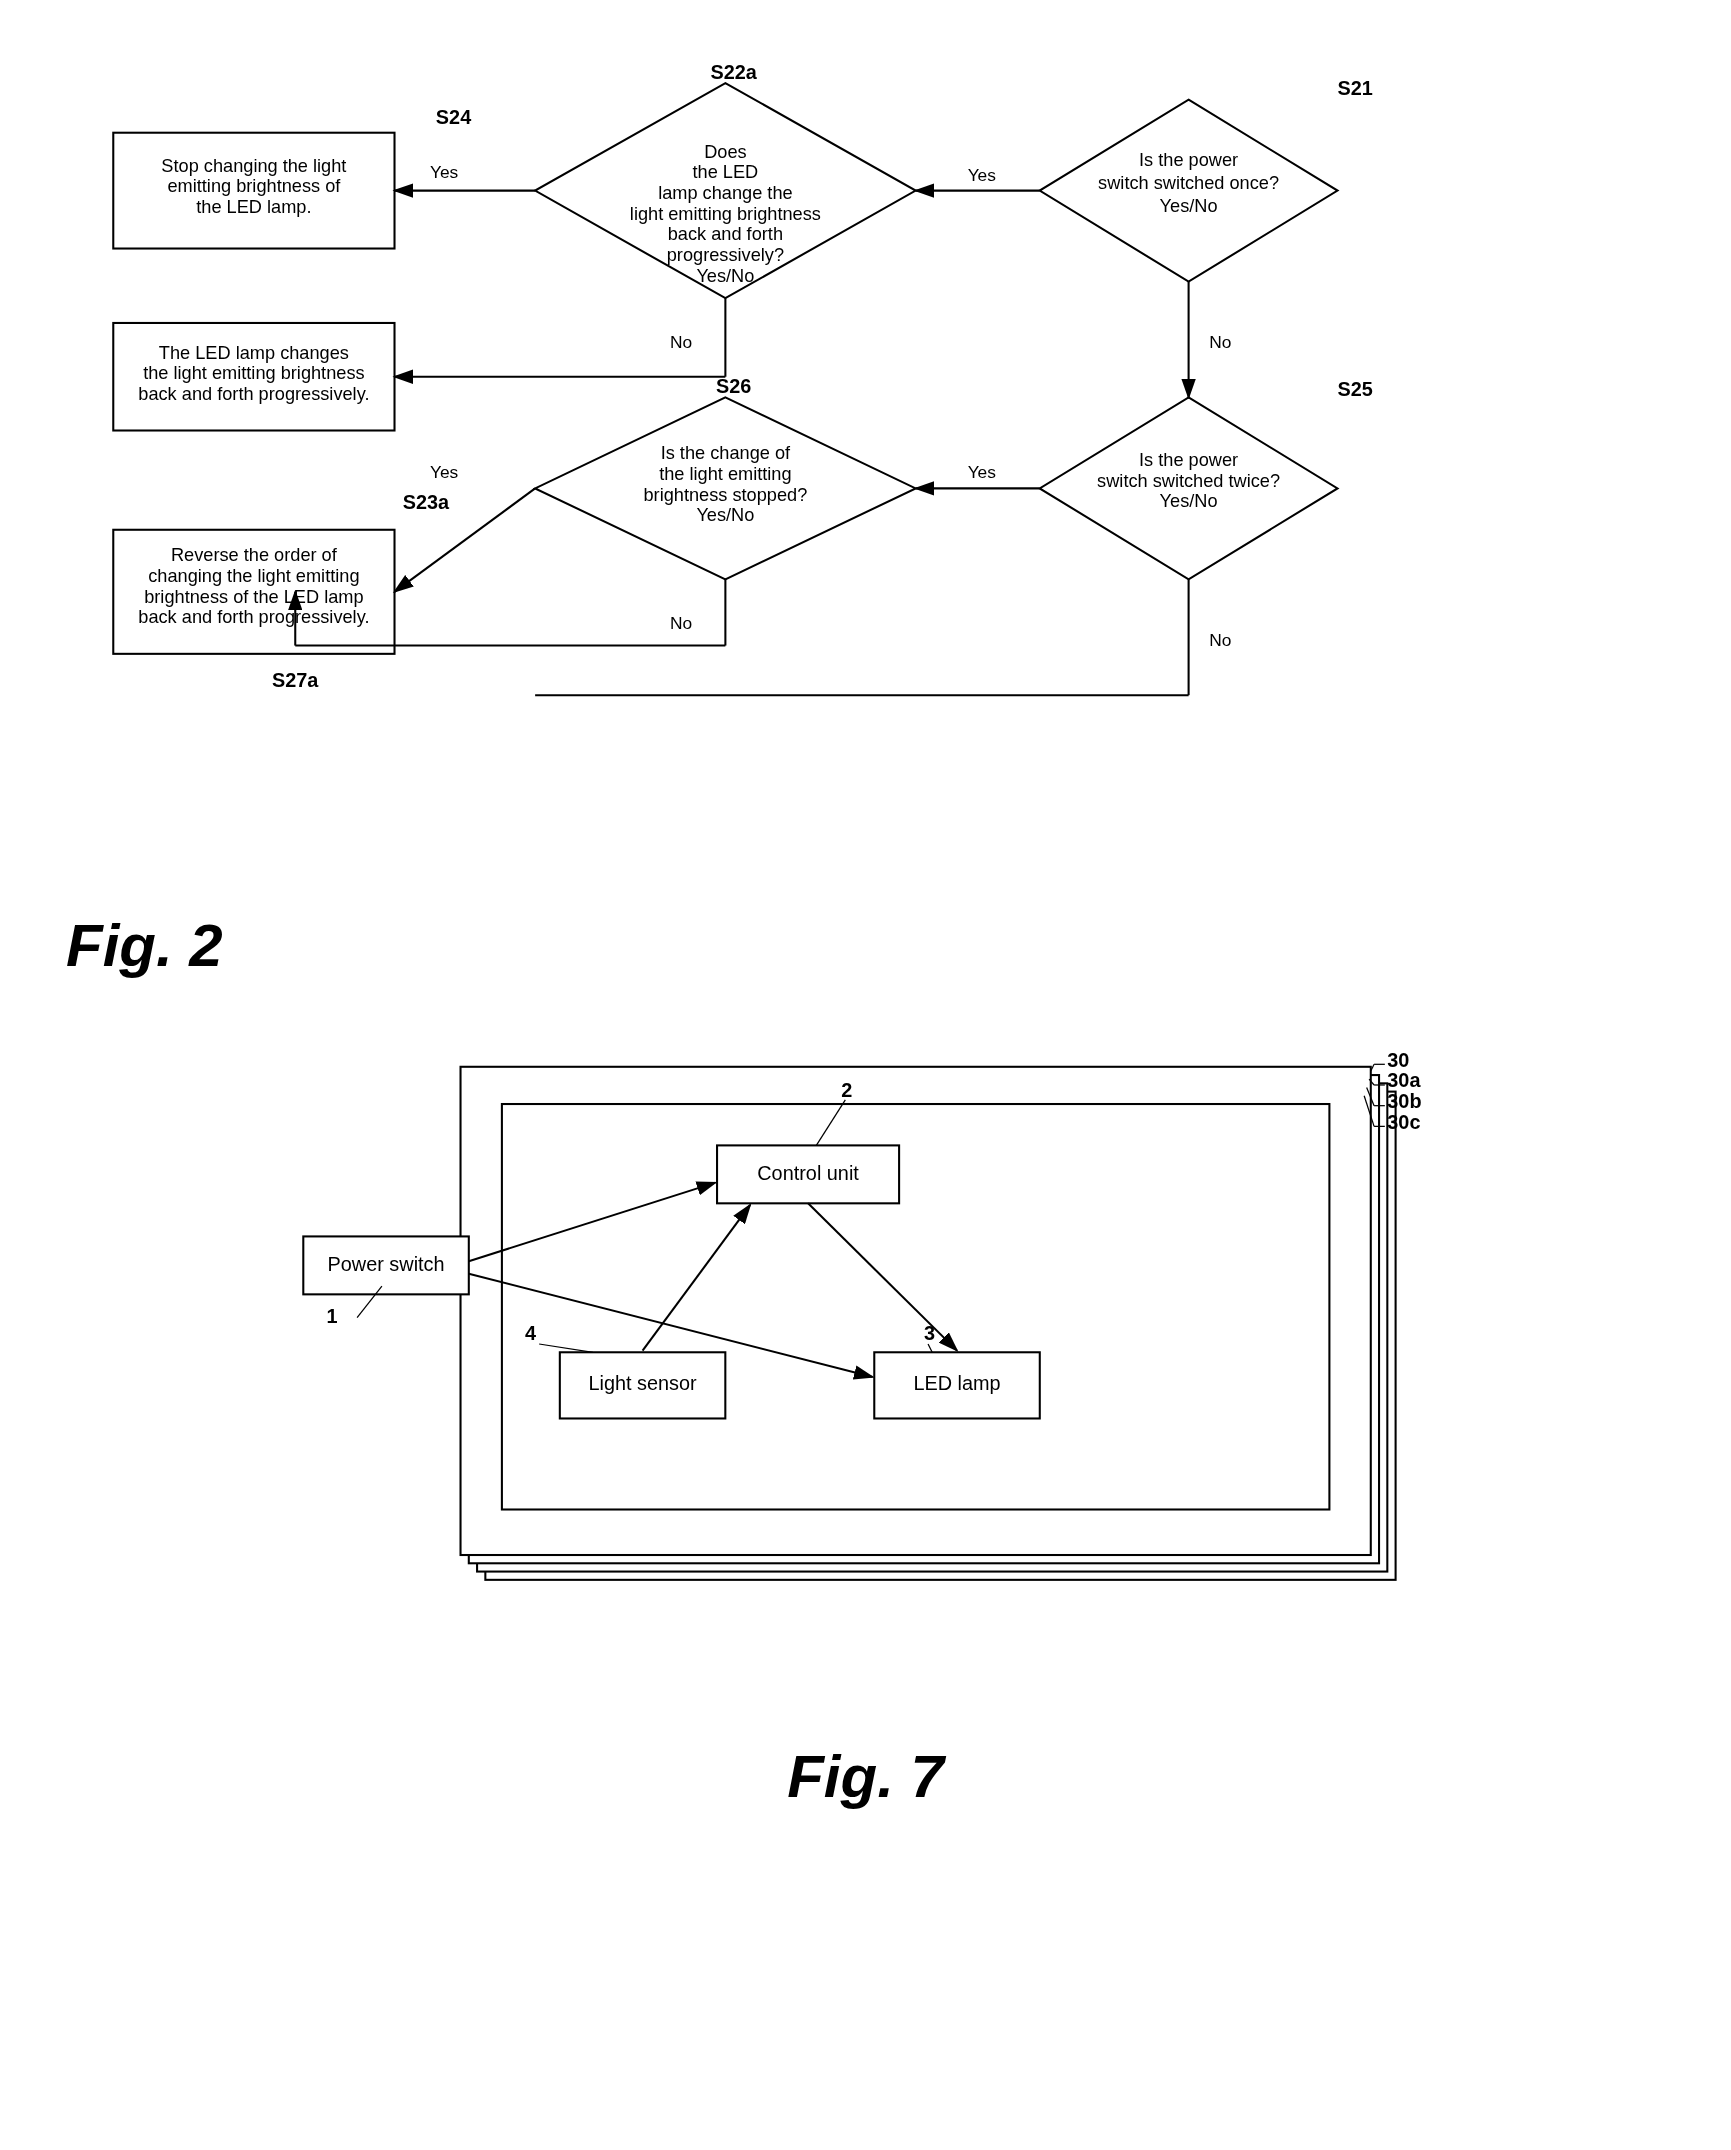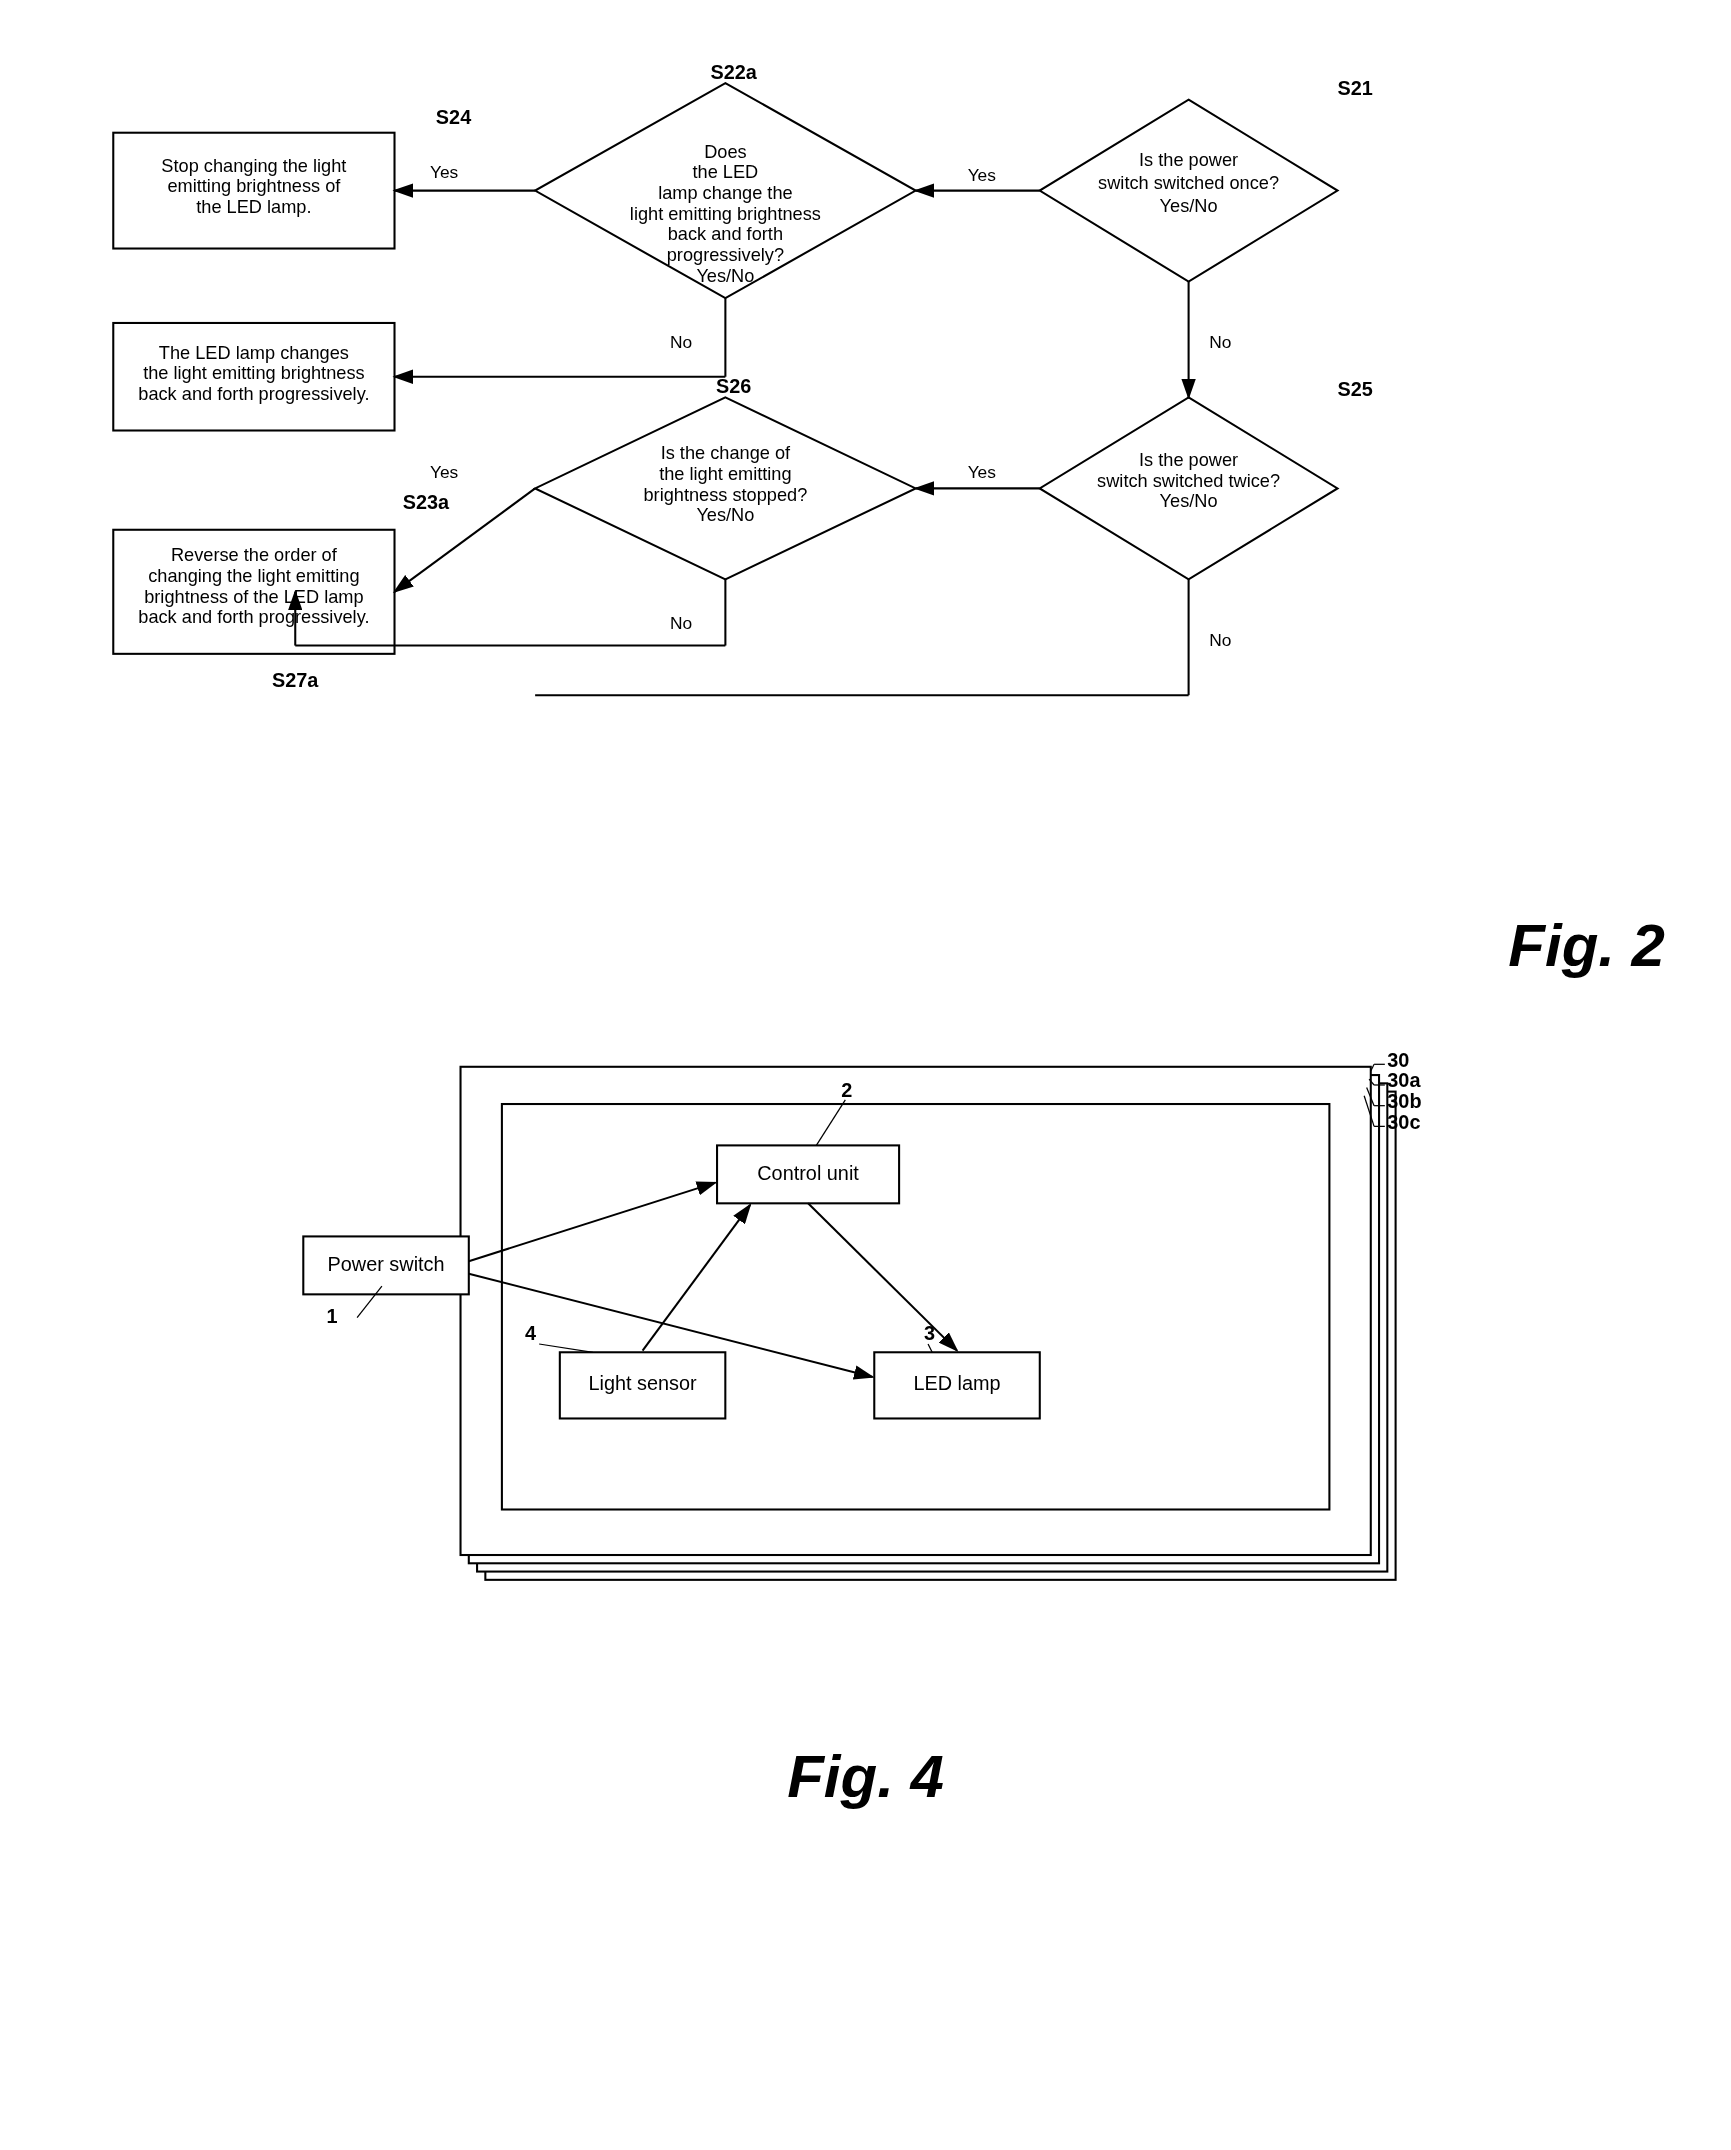--- a/index.html
+++ b/index.html
@@ -22,21 +22,21 @@
 
     
     .fig2-container {
       position: relative;
       width: 100%;
       height: 811px;
       margin-bottom: 50px;
     }
 
     .fig2-title {
-      text-align: right;
+      text-align: left;
       font-size: 60px;
       font-weight: bold;
       margin-top: 16.6px;
       font-style: italic;
     }
 
     
     .flowchart-svg {
       display: block;
       margin: 0 auto;
@@ -242,16 +242,16 @@
       <line x1="1427" y1="47" x2="1414" y2="47" stroke="black" stroke-width="1.5"></line>
       <line x1="1414" y1="47" x2="1408" y2="40" stroke="black" stroke-width="1.5"></line>
       <line x1="1427" y1="72" x2="1414" y2="72" stroke="black" stroke-width="1.5"></line>
       <line x1="1414" y1="72" x2="1405" y2="50" stroke="black" stroke-width="1.5"></line>
       <line x1="1427" y1="97" x2="1414" y2="97" stroke="black" stroke-width="1.5"></line>
       <line x1="1414" y1="97" x2="1402" y2="60" stroke="black" stroke-width="1.5"></line>
 
     </svg>
   </div>
 
-  <div class="fig3-title">Fig. 4</div>
+  <div class="fig3-title">Fig. 7</div>
 
 </div>
 
 
 </body></html>

